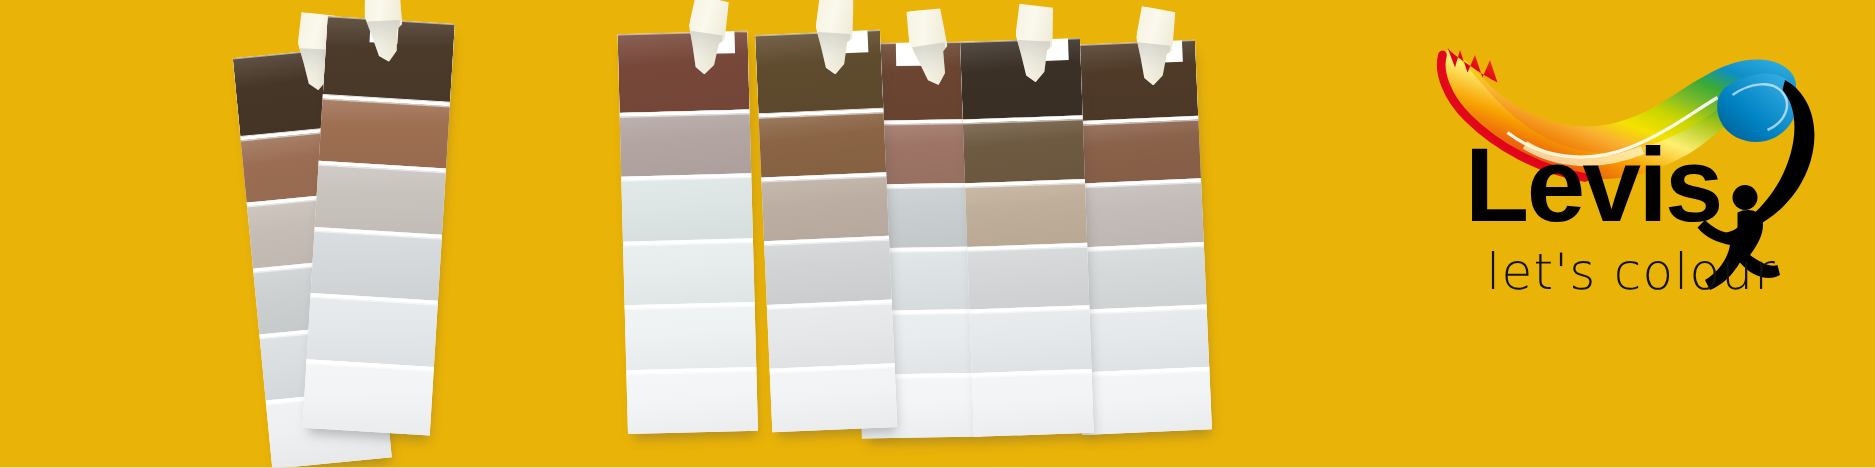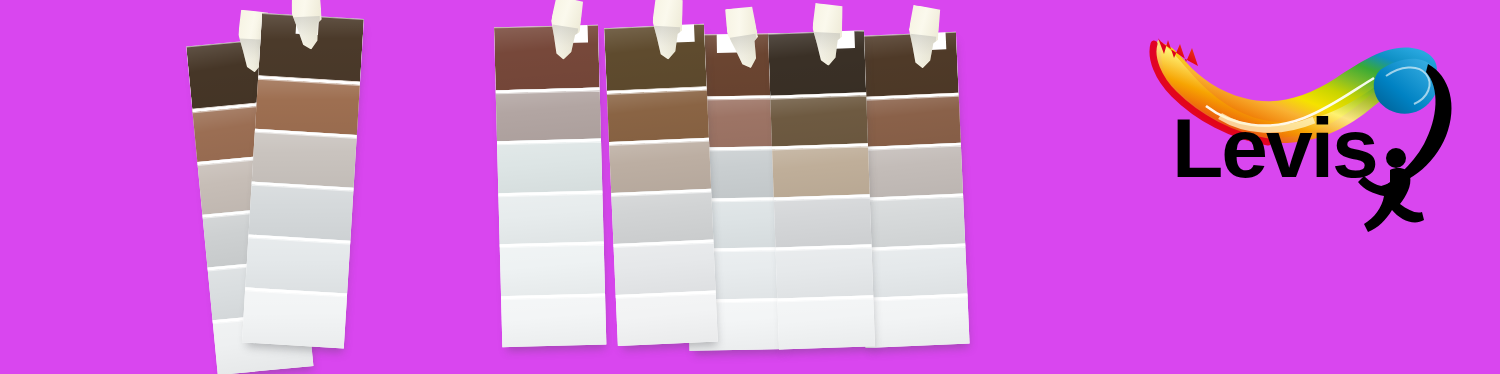--- a/index.html
+++ b/index.html
@@ -108,21 +108,21 @@
     font-weight: 300;
     font-size: 40px;
     letter-spacing: 1px;
     color: #111111;
     line-height: 1;
   }
 </style>
 </head>
 <body>
 
-<div id="banner" style="background: #d946ef;">
+<div id="banner" style="background: #eab308;">
 
   <div id="cards-layer">
       <div class="card-wrap" style="left: 186px; top: 42px; width: 96px; height: 330px; z-index: 2; transform: rotate(-5.5deg);">
         <div class="card">
           <div class="band top notch-right" title="dark-espresso-brown" style="background: rgb(70, 54, 39); flex: 1.25 1 0%;"></div>
           <div class="band" title="medium-chestnut-brown" style="background: rgb(155, 110, 83); flex: 1 1 0%;"></div>
           <div class="band" title="warm-greige" style="background: rgb(198, 189, 182); flex: 1 1 0%;"></div>
           <div class="band" title="light-warm-grey" style="background: rgb(205, 208, 209); flex: 1 1 0%;"></div>
           <div class="band" title="pale-grey" style="background: rgb(218, 222, 224); flex: 1 1 0%;"></div>
           <div class="band" title="near-white-grey" style="background: rgb(238, 240, 241); flex: 1.05 1 0%;"></div>
@@ -284,14 +284,15 @@
                  C 286 212, 272 206, 264 196
                  C 258 206, 250 214, 240 218 L 236 210
                  C 246 204, 254 194, 256 182
                  C 246 180, 236 176, 230 168 L 236 162
                  C 244 170, 254 174, 262 172 Z"></path>
       </g>
     </svg>
   </div>
 
   <div class="wordmark">Levis</div>
+  <div class="tagline">let's colour</div>
 
 </div>
 
 </body></html>

